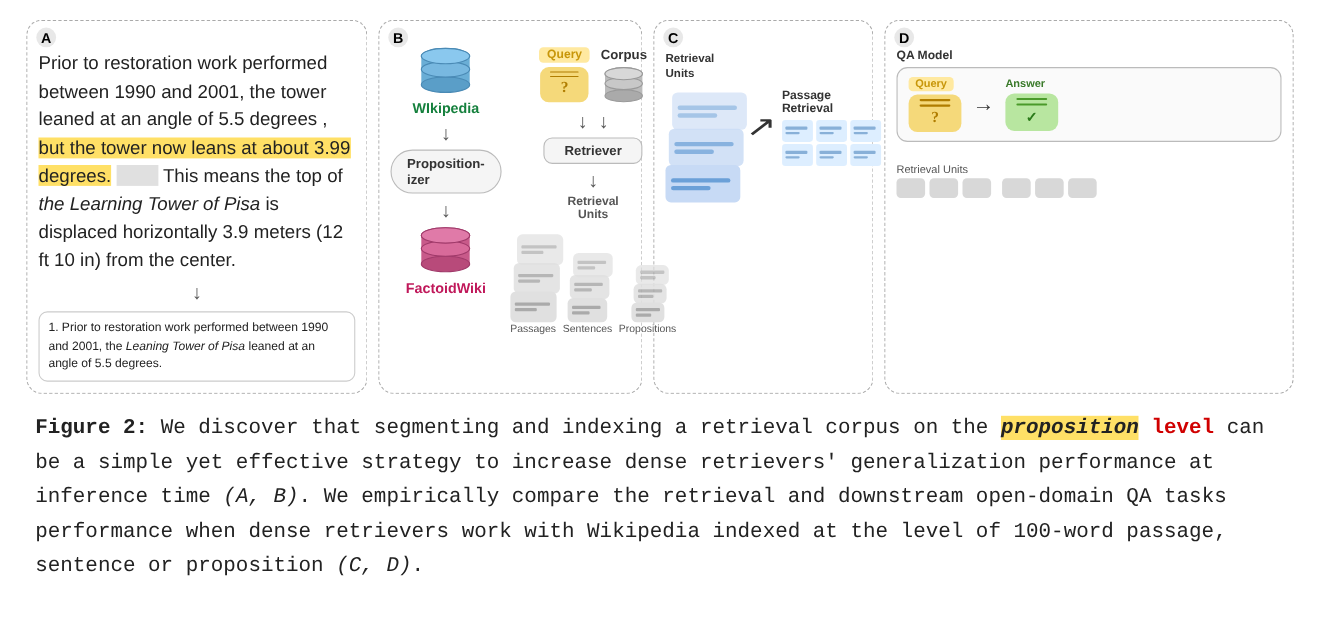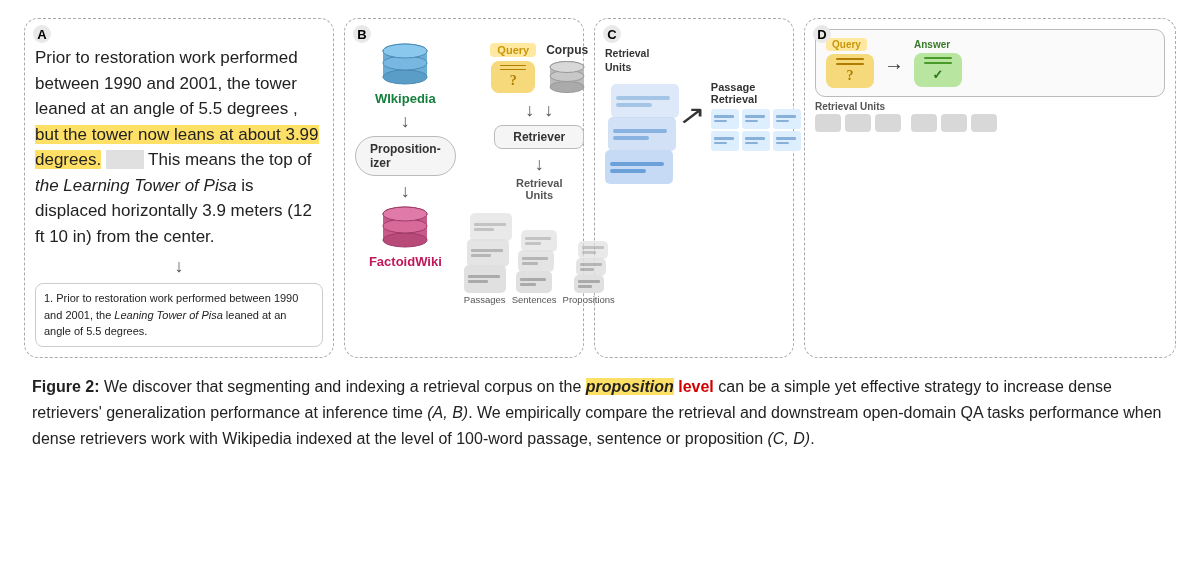--- a/index.html
+++ b/index.html
@@ -380,21 +380,22 @@
     }
     .d-retrieval-units {
       display: flex;
       flex-direction: column;
       gap: 2px;
     }
     .d-ret-label {
       font-size: 10px;
       font-family: Arial, sans-serif;
       color: #555;
-      font-weight: bold;
+      font-weight: normal;
+      margin-top: 16px;
     }
     .d-cards-row {
       display: flex;
       flex-direction: row;
       gap: 4px;
     }
     .d-card {
       background: #d8d8d8;
       border-radius: 4px;
       width: 26px;
@@ -428,22 +429,22 @@
       padding: 5px 14px;
       background: #f5f5f5;
       font-size: 12px;
       font-family: Arial, sans-serif;
       color: #333;
       font-weight: bold;
     }
 
     
     .fig-caption {
-      font-size: 16px;
-      font-family: Liberation Sans, sans-serif;
+      font-size: 19px;
+      font-family: Liberation Mono, monospace;
       color: #222;
       line-height: 1.65;
       margin-top: 8px;
       padding: 0 8px;
     }
     .fig-caption .fig-num {
       font-weight: bold;
     }
     .fig-caption .highlight-prop {
       background: #ffe066;
@@ -654,20 +655,21 @@
               <div class="small-card-line short"></div>
             </div>
           </div>
         </div>
       </div>
     </div>
   </div>
 
   <div class="panel-d">
     <div class="panel-label">D</div>
+    <span class="qa-model-label">QA Model</span>
     <div class="d-inner">
       <div class="d-query-col">
         <span class="d-query-label">Query</span>
         <div class="d-query-box">
           <div class="d-query-line"></div>
           <div class="d-query-line"></div>
           <span class="d-query-question">?</span>
         </div>
       </div>
       <div class="d-arrow">→</div>

